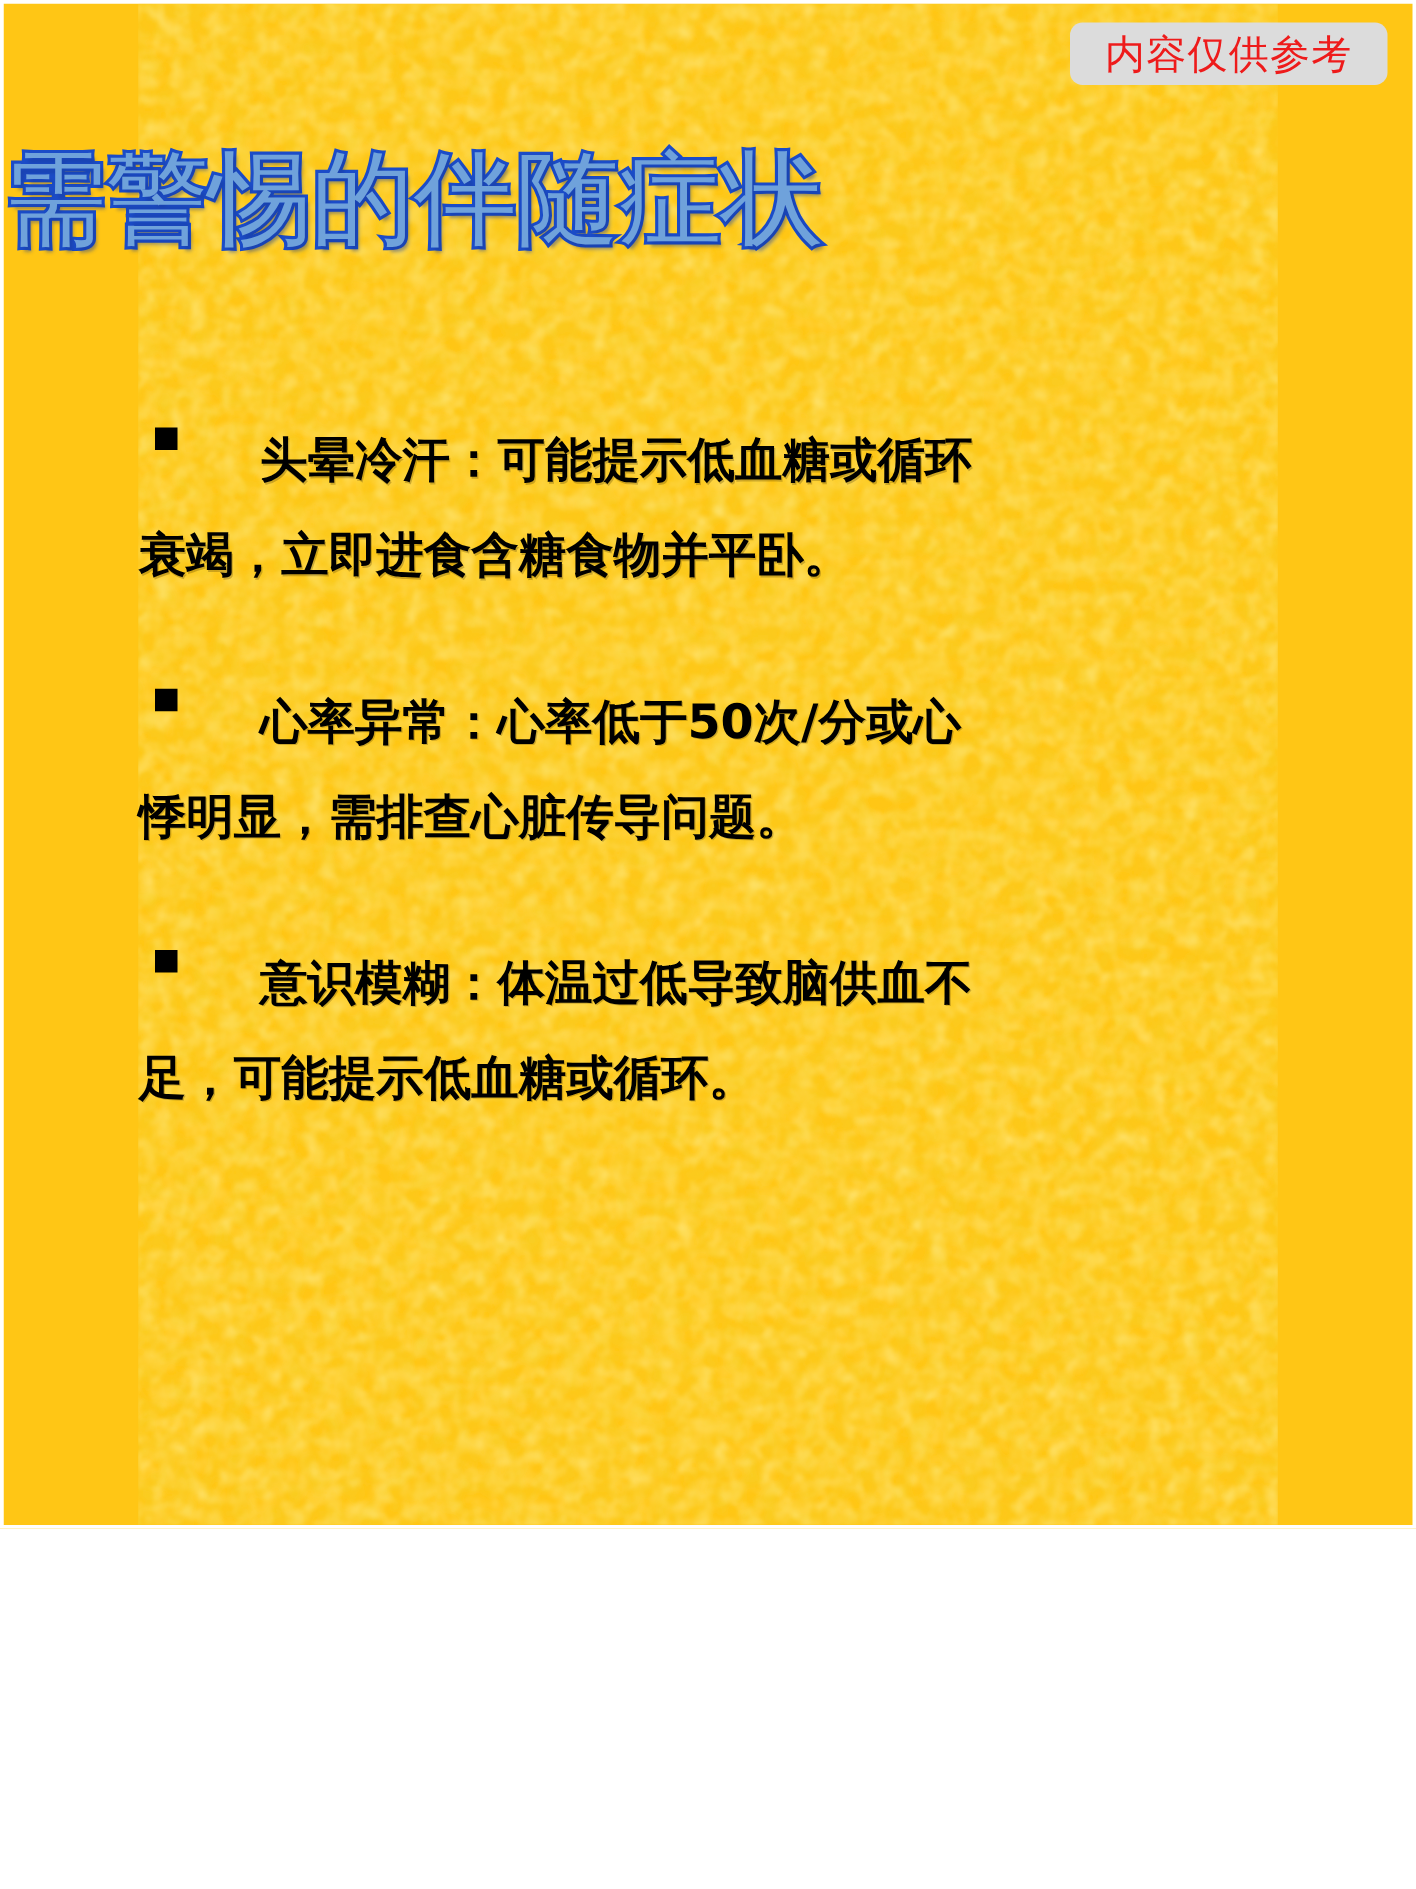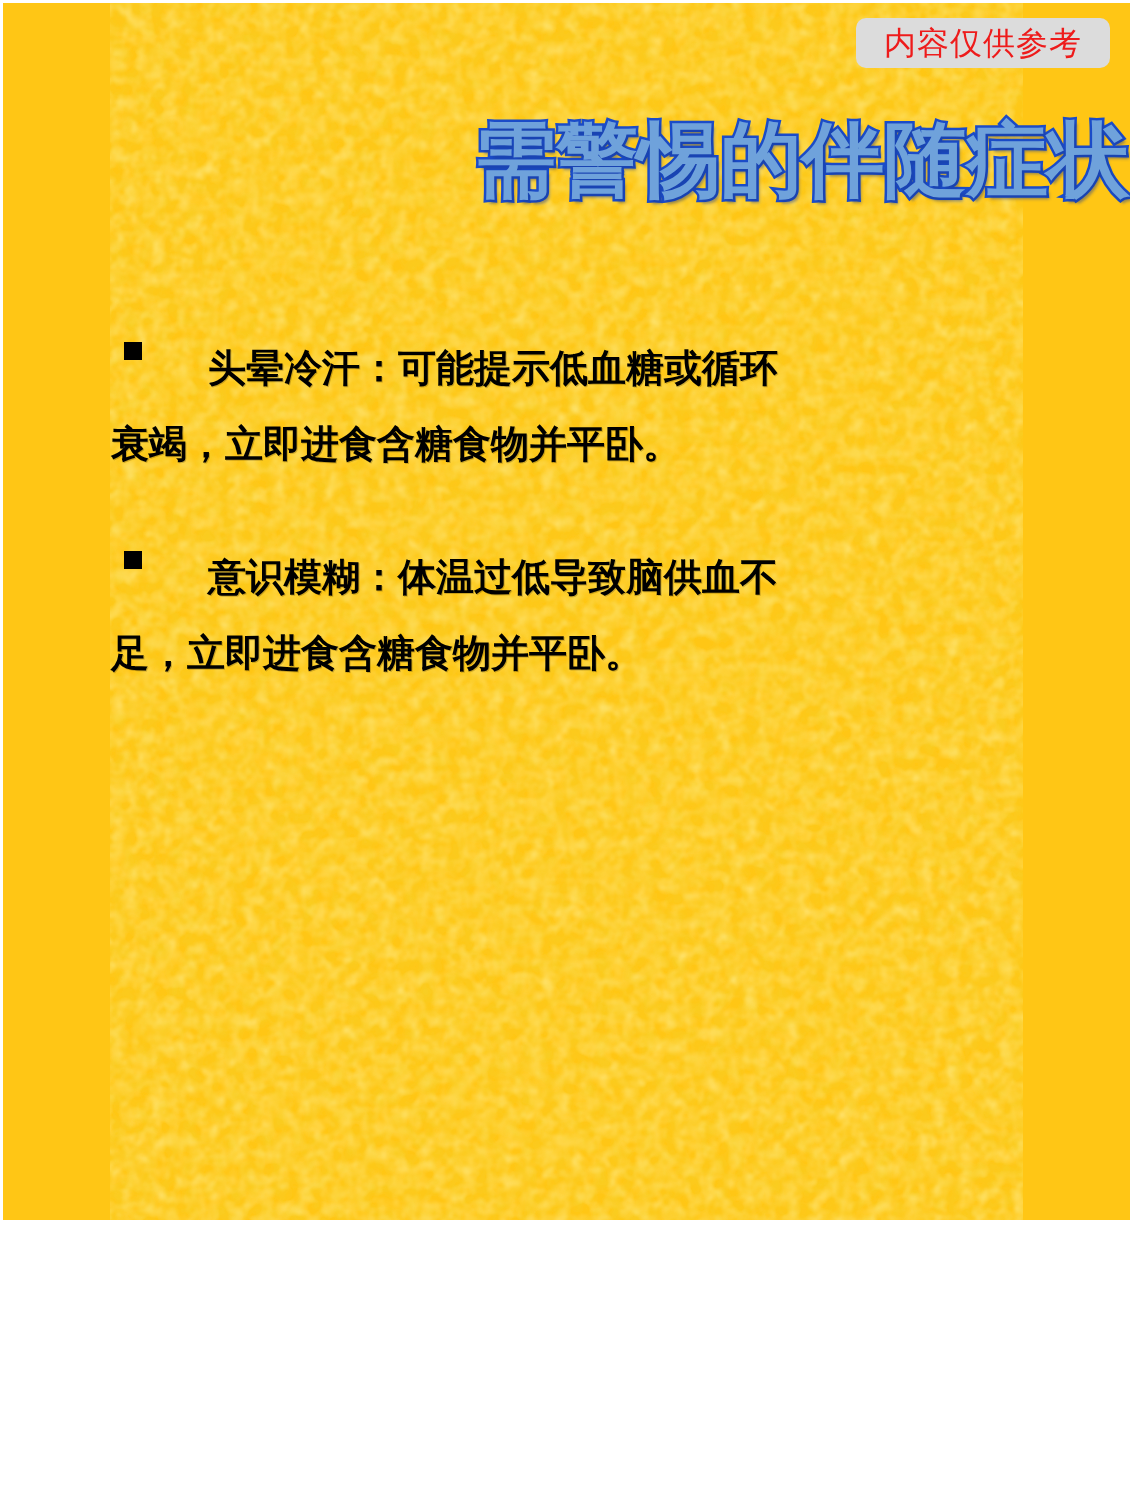--- a/index.html
+++ b/index.html
@@ -49,23 +49,23 @@
     letter-spacing: 1px;
     line-height: 1;
   }
 
   .title {
     position: absolute;
     top: 108px;
     left: 0;
     width: 100%;
     margin: 0;
-    text-align: right;
+    text-align: left;
     font-family: "DejaVu Sans", sans-serif;
-    font-weight: 700;
+    font-weight: 400;
     font-size: 82px;
     line-height: 1.2;
     letter-spacing: 0px;
     color: #6FA2DB;
     -webkit-text-stroke: 5px #1B4CC8;
     paint-order: stroke fill;
     text-shadow: 3px 4px 3px rgba(24, 58, 150, 0.45);
     z-index: 2;
   }
 
@@ -135,21 +135,25 @@
 
   <h1 class="title">需警惕的伴随症状</h1>
 
   <div class="content">
 
     <p class="bullet">
       <span class="sq"></span><span class="btxt">头晕冷汗：可能提示低血糖或循环
 衰竭，立即进食含糖食物并平卧。</span>
     </p>
 
+    <p class="bullet">
+      <span class="sq"></span><span class="btxt">心率异常：心率低于50次/分或心
+悸明显，需排查心脏传导问题。</span>
+    </p>
 
     <p class="bullet">
       <span class="sq"></span><span class="btxt">意识模糊：体温过低导致脑供血不
-足，立即进食含糖食物并平卧。</span>
+足，可能提示低血糖或循环。</span>
     </p>
 
   </div>
 
 </div>
 
 </body></html>

